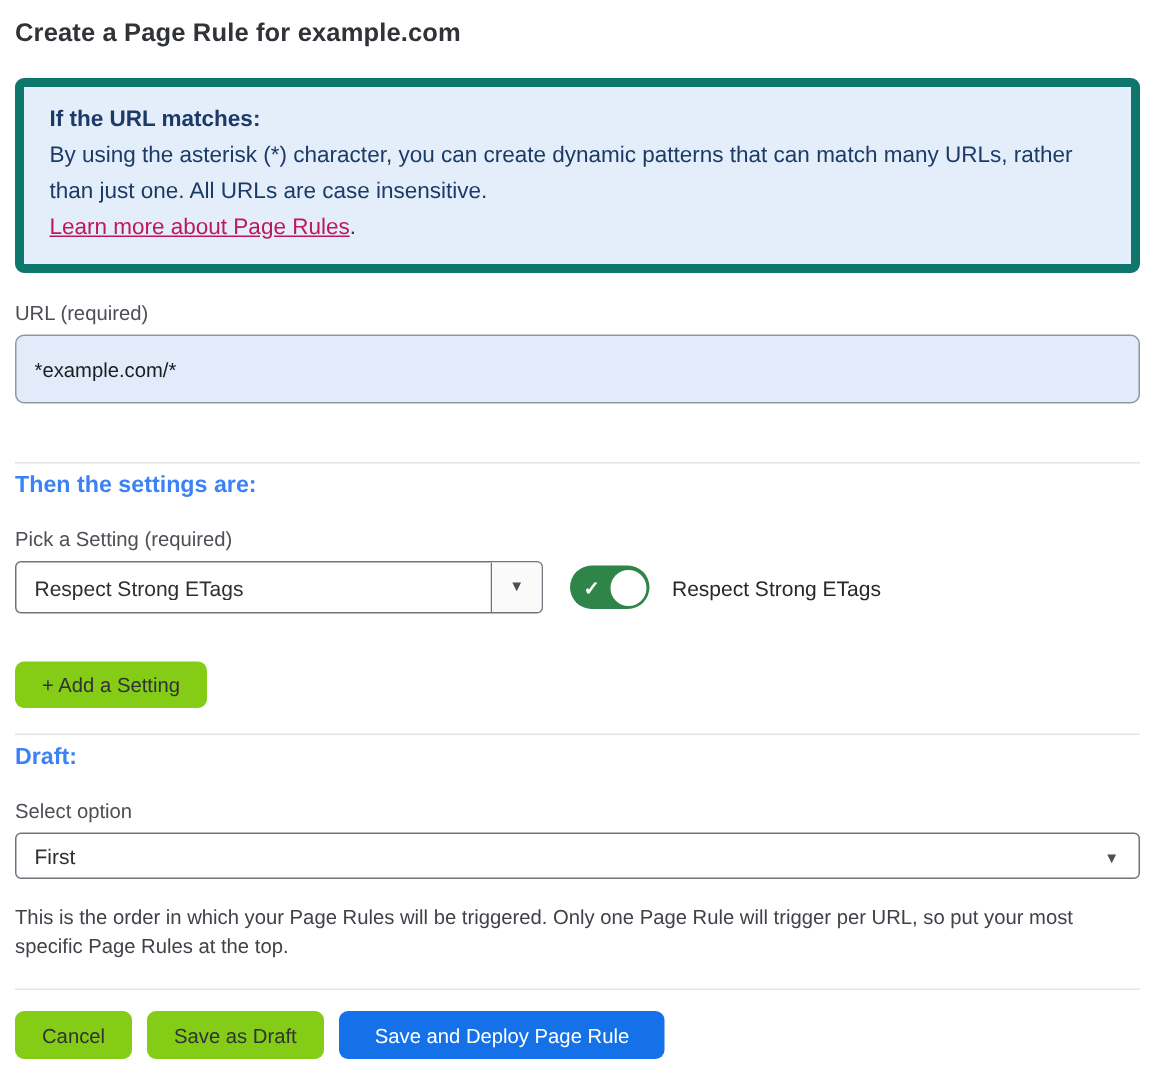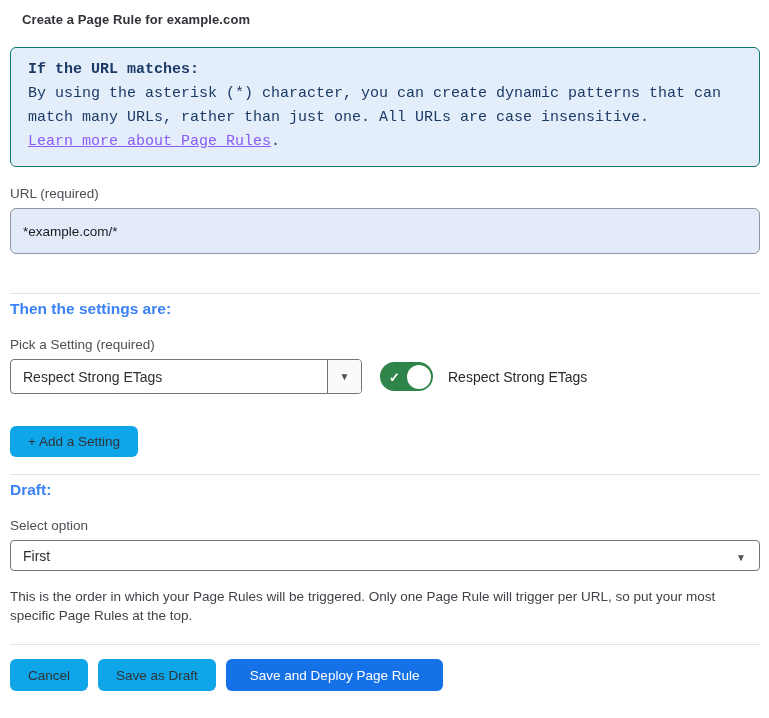--- a/index.html
+++ b/index.html
@@ -8,42 +8,41 @@
     width: 769px;
     height: 718px;
     background: #ffffff;
     font-family: "Liberation Sans", sans-serif;
     color: #32353a;
     overflow: hidden;
   }
   .page { padding: 10px 9px 0 10px; }
 
   .page-title {
-    font-size: 13px;
+    font-size: 17px;
     font-weight: 700;
     color: #303337;
-    margin: 2px 0 0 12px;
+    margin: 2px 0 0 0;
     letter-spacing: 0.1px;
   }
 
   
   .info-box {
     margin-top: 20px;
     background: #e3eefa;
-    border: 1px solid #0f766e;
+    border: 6px solid #0f766e;
     border-radius: 6px;
     padding: 10px 17px 12px 17px;
     color: #1c3a66;
     font-size: 15px;
     line-height: 24px;
-    font-family: Liberation Mono, monospace;
   }
   .info-heading { font-weight: 700; }
   .info-link {
-    color: #8b5cf6;
+    color: #be185d;
     text-decoration: underline;
     cursor: pointer;
   }
 
   
   .field-label {
     margin-top: 19px;
     font-size: 13.5px;
     color: #4c4f55;
   }
@@ -160,21 +159,21 @@
     align-items: center;
     justify-content: center;
     height: 32px;
     border: none;
     border-radius: 6px;
     font-family: "Liberation Sans", sans-serif;
     font-size: 13.5px;
     cursor: pointer;
     padding: 0 18px;
   }
-  .btn-gray { background: #0ea5e9; color: #303337; }
+  .btn-gray { background: #84cc16; color: #303337; }
   .btn-blue { background: #1571e8; color: #ffffff; padding: 16px 24px; }
 
   .add-setting-btn { margin-top: 32px; height: 31px; }
 
   
   .order-select { margin-top: 7px; height: 31px; width: 100%; position: relative; }
   .order-select .select-value { font-size: 14px; }
   .order-caret-wrap {
     position: absolute;
     right: 13px;

